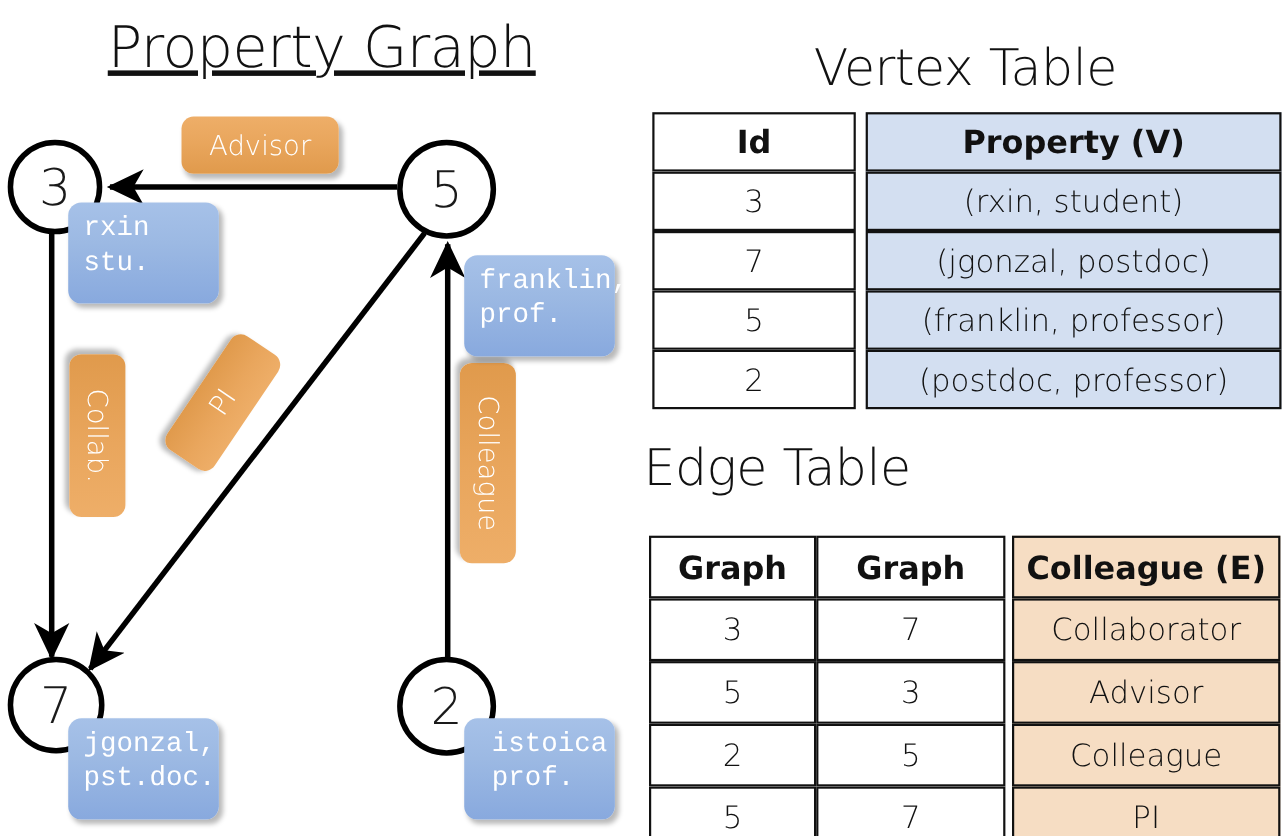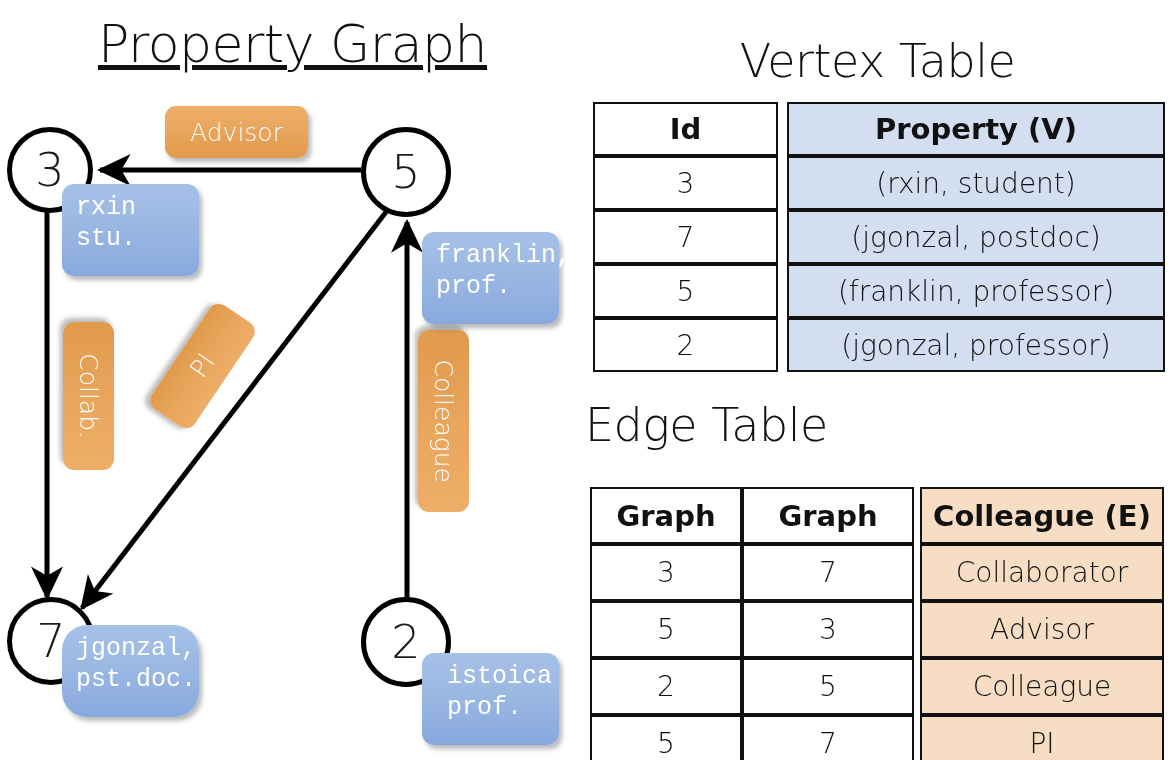--- a/index.html
+++ b/index.html
@@ -181,21 +181,21 @@
   </div>
 
   <div class="prop-box" style="left:62px; top:184px; width:137px; height:92px;">
     <div>rxin</div>
     <div>stu.</div>
   </div>
   <div class="prop-box" style="left:422px; top:184px; width:137px; height:92px;margin-top:48px;">
     <div>franklin,</div>
     <div>prof.</div>
   </div>
-  <div class="prop-box" style="left:62px; top:625px; width:137px; height:92px;border-radius:25px;">
+  <div class="prop-box" style="left:62px; top:653px; width:137px; height:92px;">
     <div>jgonzal,</div>
     <div>pst.doc.</div>
   </div>
   <div class="prop-box" style="left:422px; top:653px; width:137px; height:92px;padding-left:25px;">
     <div>istoica</div>
     <div>prof.</div>
   </div>
 
   <div class="edge-label" style="left:165px; top:106px; width:143px; height:52px;">
     <span>Advisor</span>
@@ -239,21 +239,21 @@
       <td class="cell-blue">(jgonzal, postdoc)</td>
     </tr>
     <tr>
       <td>5</td>
       <td class="col-gap"></td>
       <td class="cell-blue">(franklin, professor)</td>
     </tr>
     <tr>
       <td>2</td>
       <td class="col-gap"></td>
-      <td class="cell-blue">(jgonzal, professor)</td>
+      <td class="cell-blue">(postdoc, professor)</td>
     </tr>
   </tbody>
 </table>
 
 <table class="grid-table" id="edge-table">
   <colgroup>
     <col class="c-src">
       <col class="c-dst">
       <col class="c-gap">
       <col class="c-prop">

